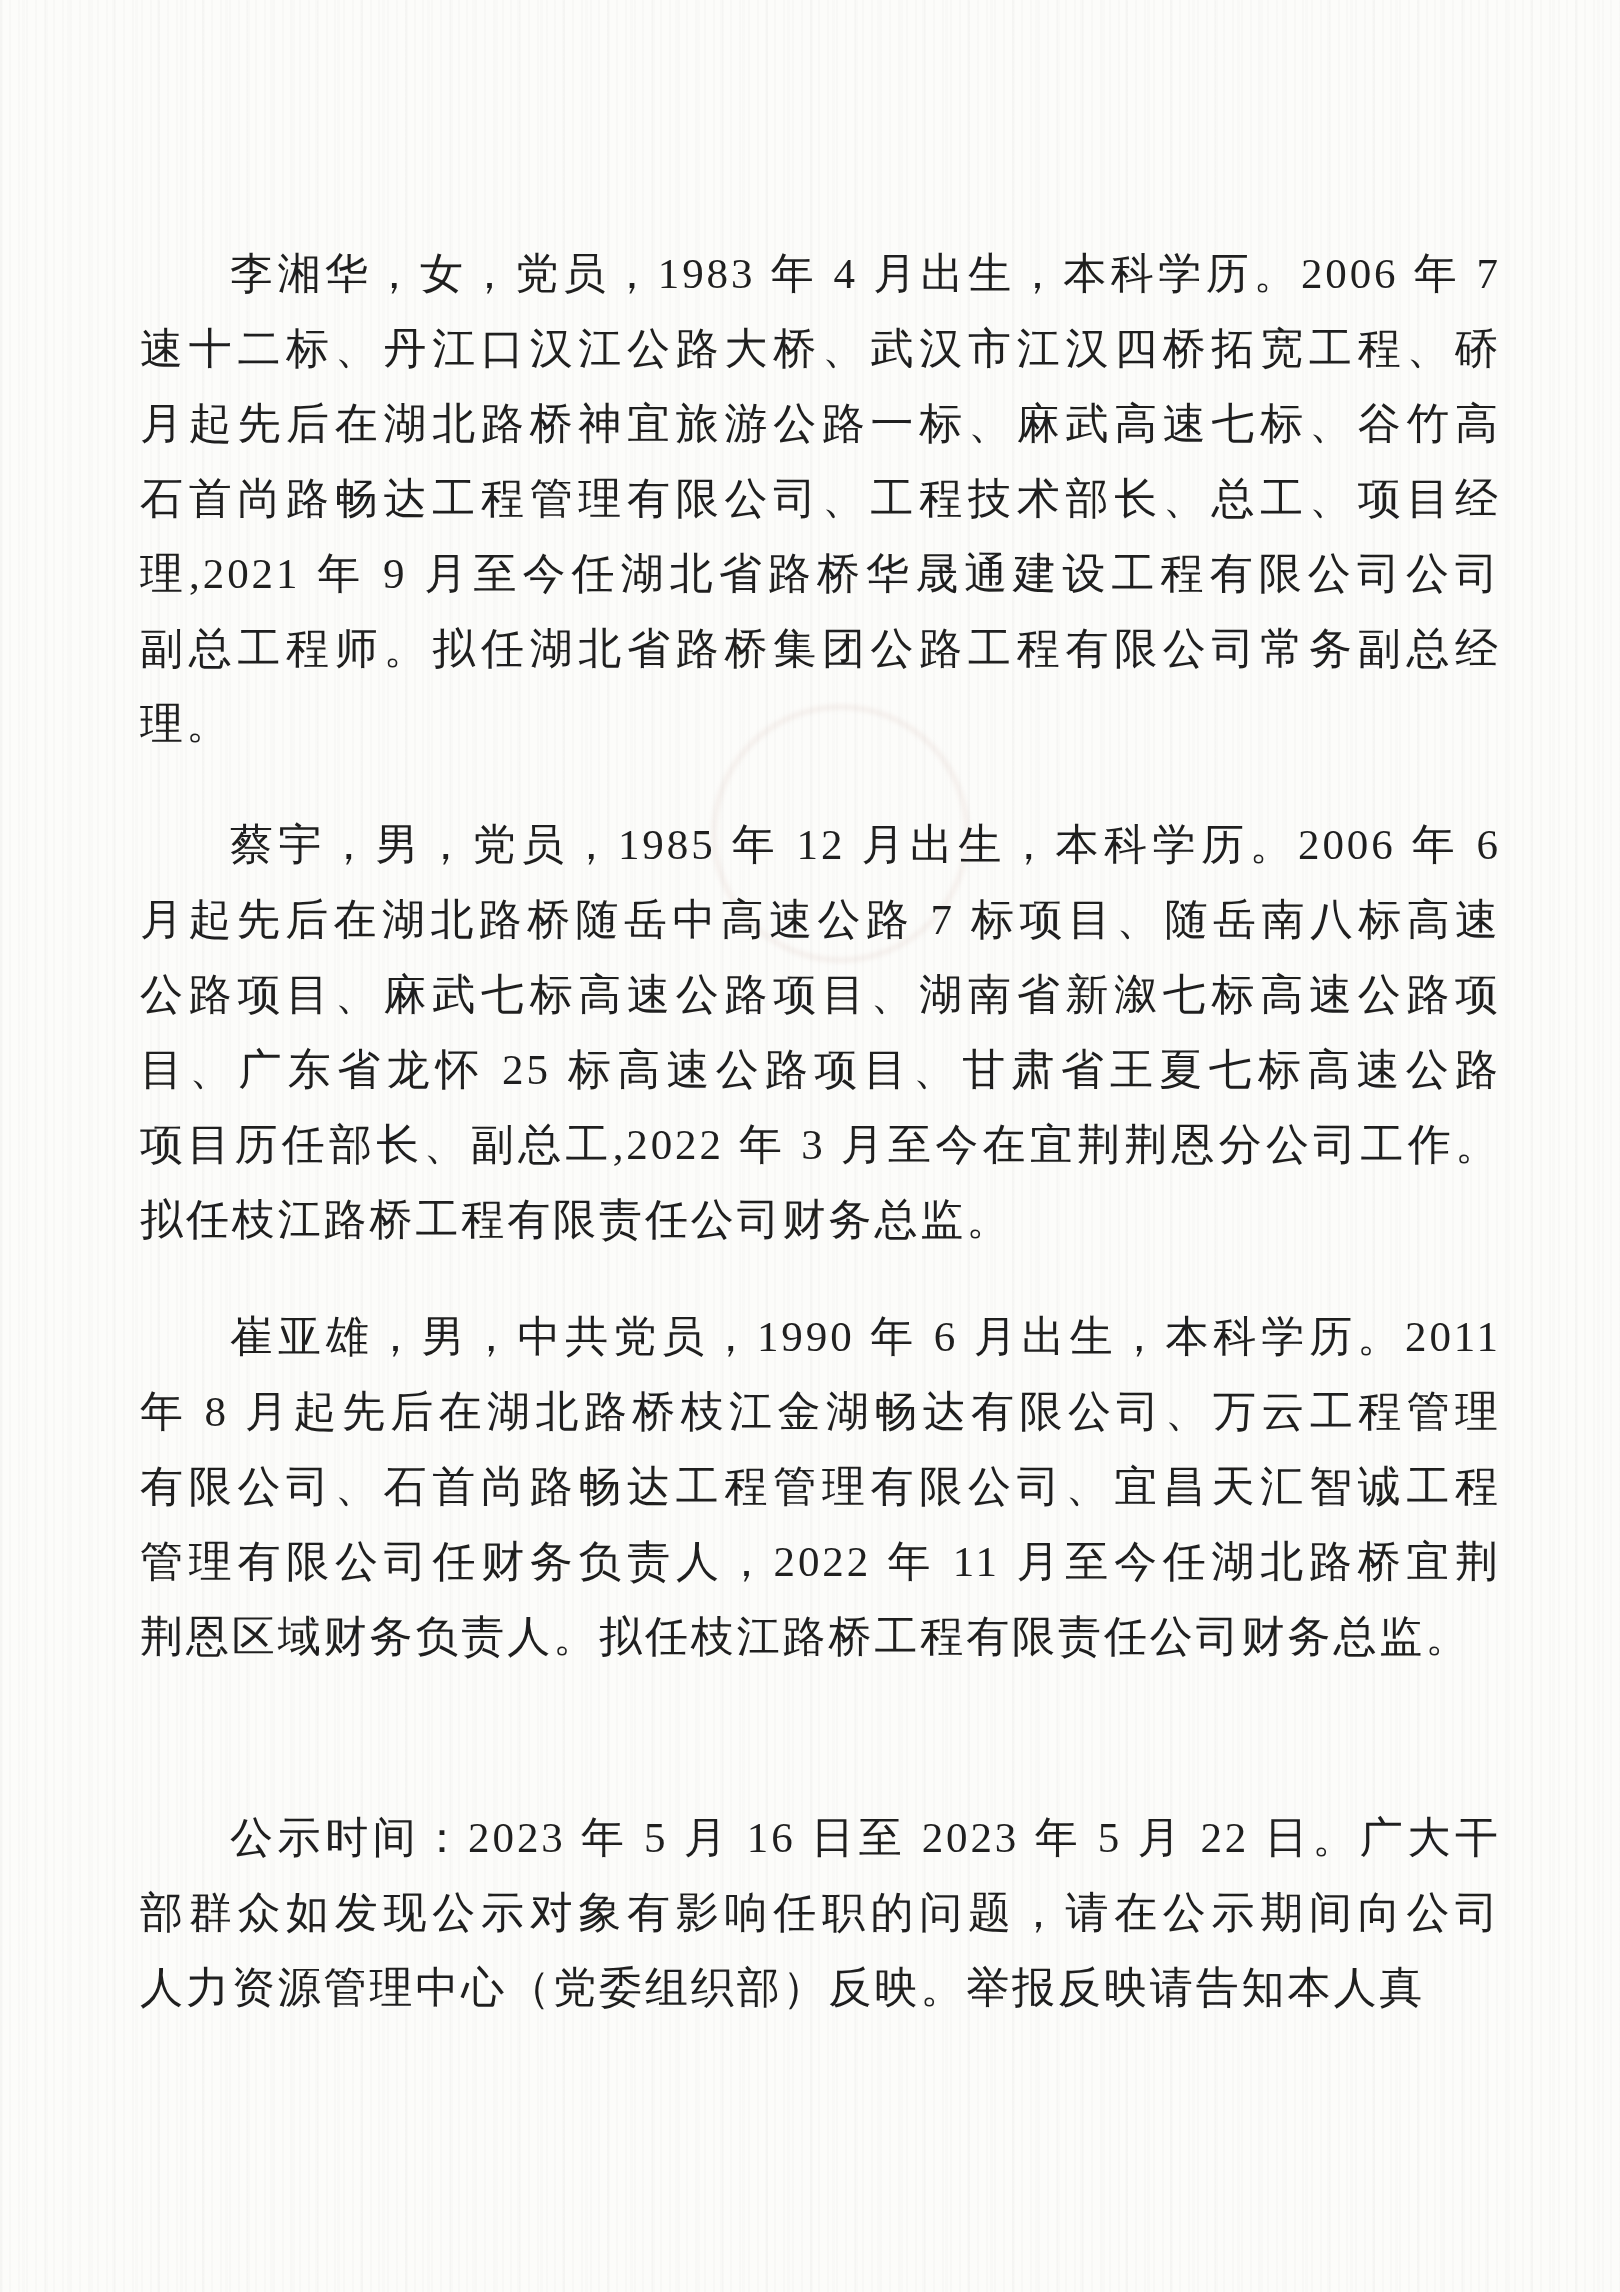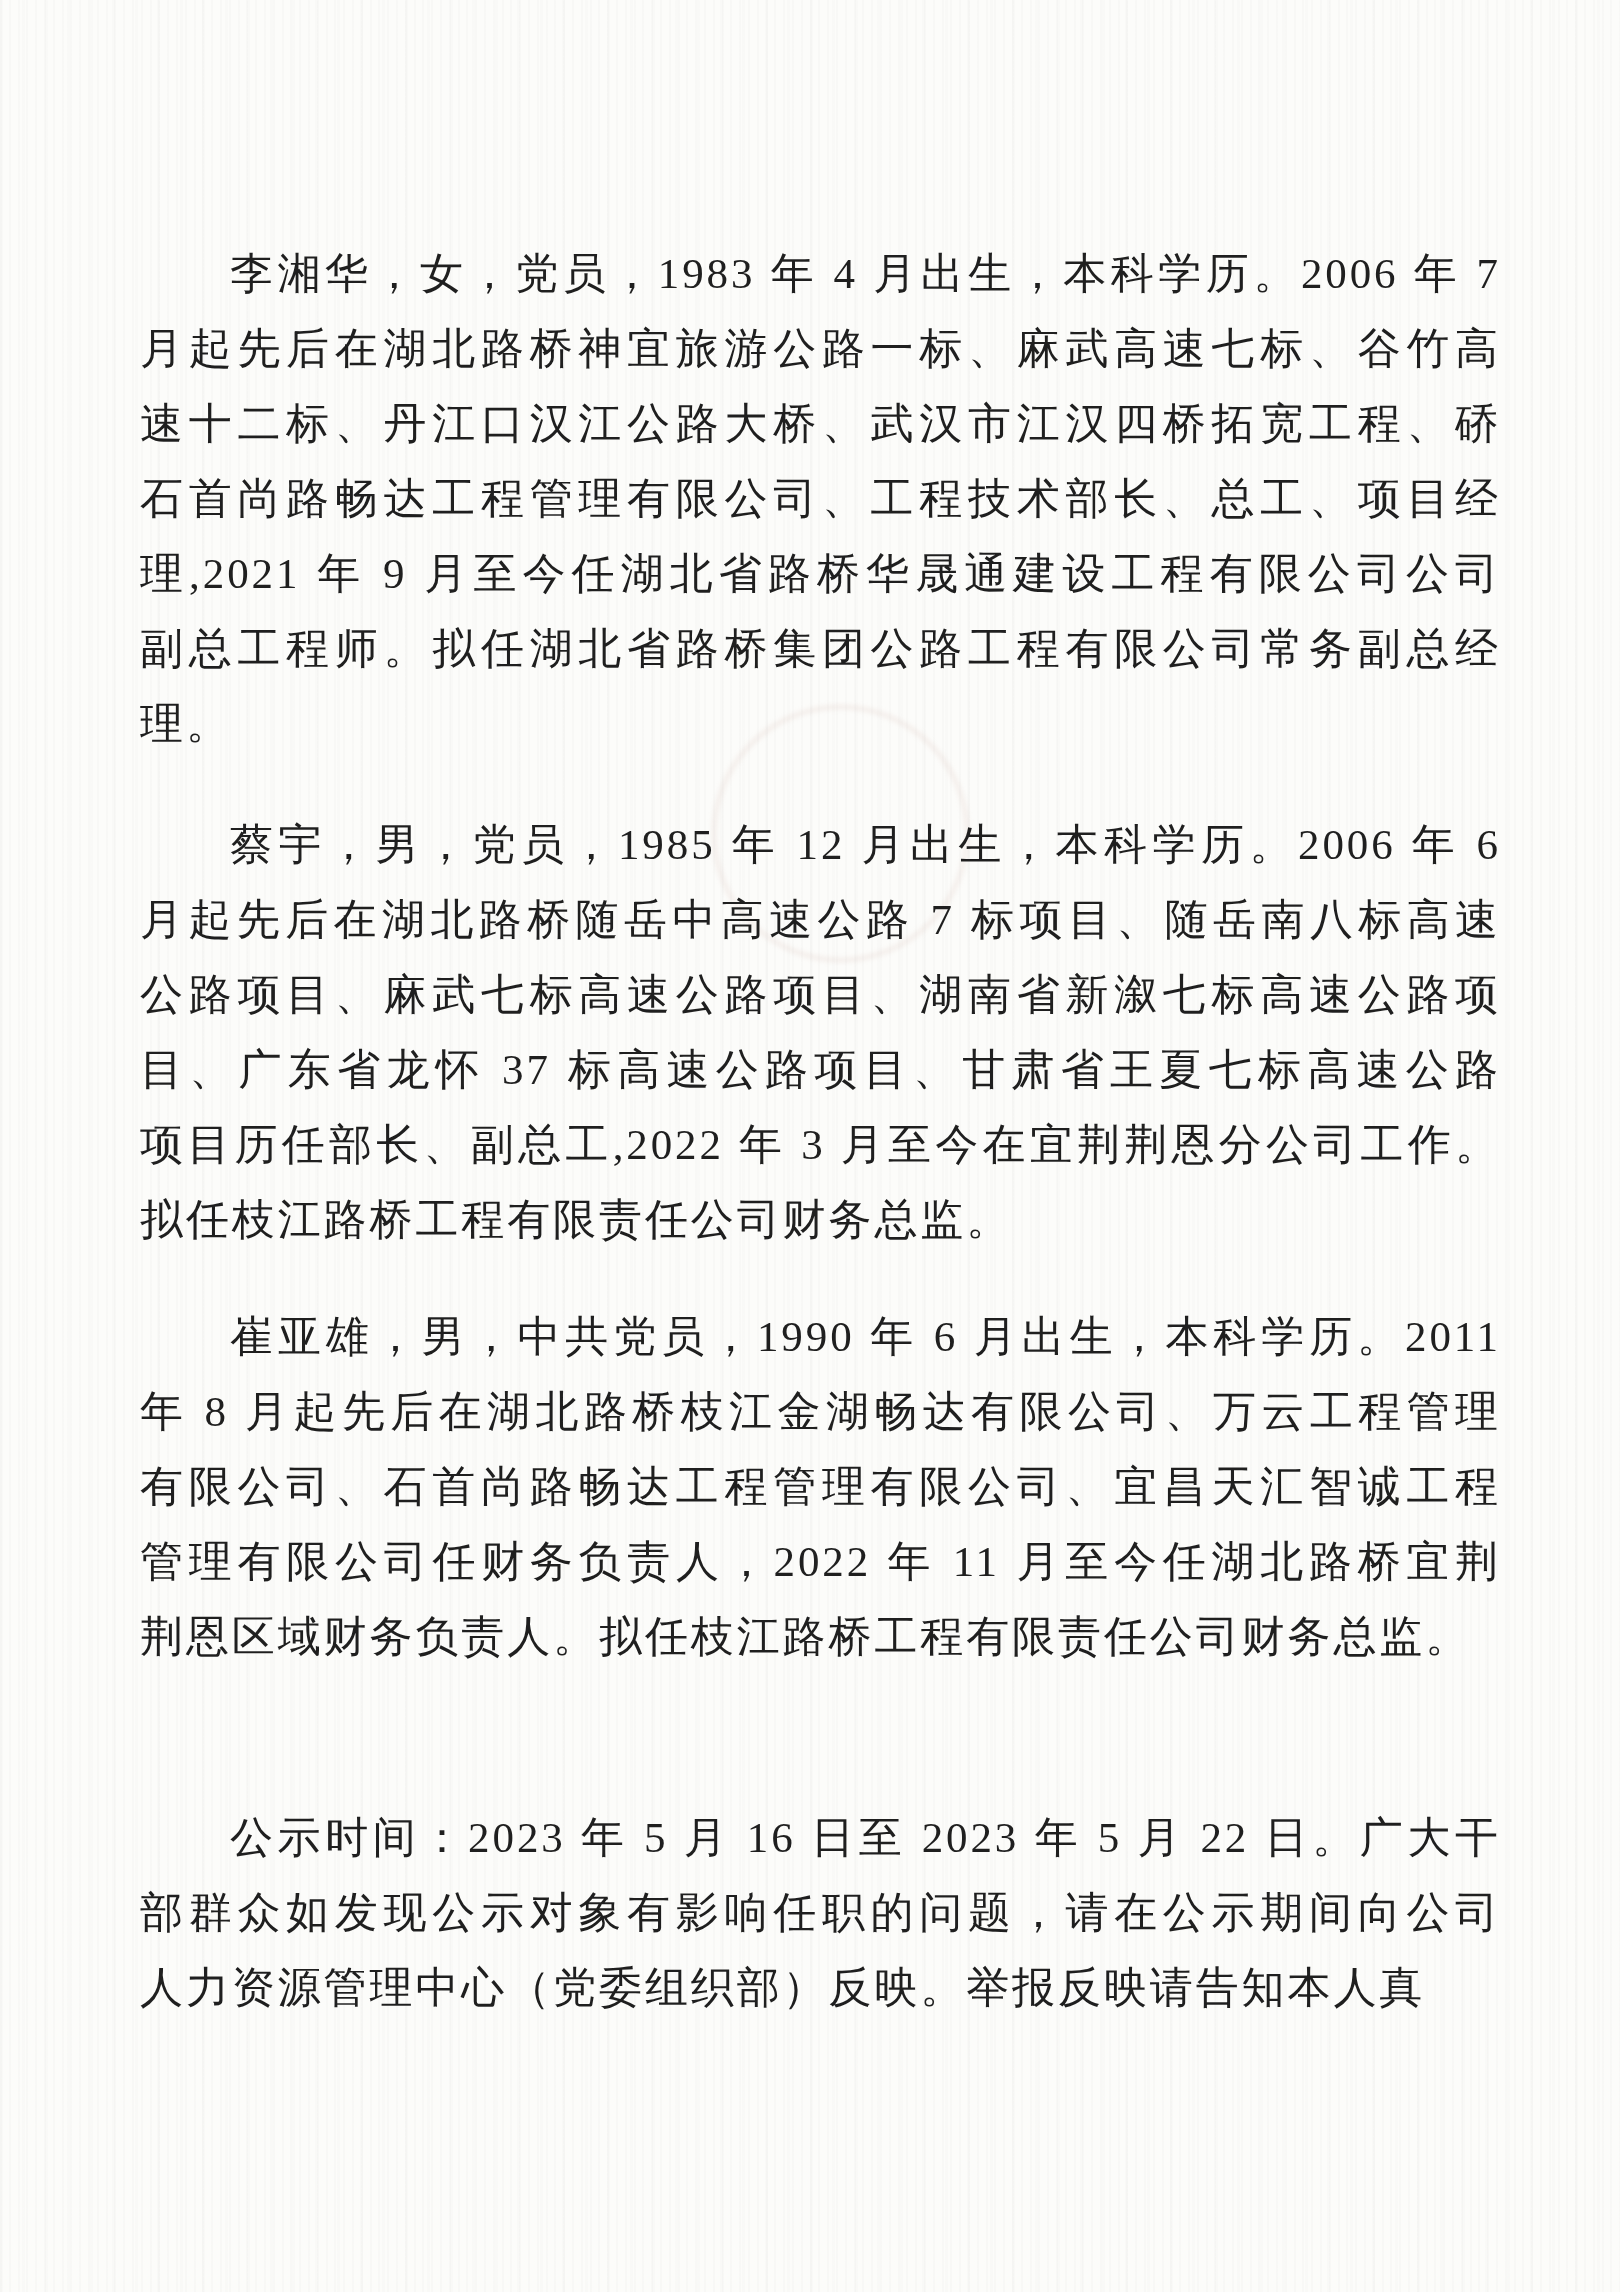--- a/index.html
+++ b/index.html
@@ -63,32 +63,32 @@
   }
 </style>
 </head>
 <body>
 
 <div class="page">
   <div class="seal-showthrough"></div>
   <div class="text-block">
       <div class="para para-1">
         <div class="line first">李湘华，女，党员，1983 年 4 月出生，本科学历。2006 年 7</div>
+        <div class="line">速十二标、丹江口汉江公路大桥、武汉市江汉四桥拓宽工程、硚</div>
         <div class="line">月起先后在湖北路桥神宜旅游公路一标、麻武高速七标、谷竹高</div>
-        <div class="line">速十二标、丹江口汉江公路大桥、武汉市江汉四桥拓宽工程、硚</div>
         <div class="line">石首尚路畅达工程管理有限公司、工程技术部长、总工、项目经</div>
         <div class="line">理,2021 年 9 月至今任湖北省路桥华晟通建设工程有限公司公司</div>
         <div class="line">副总工程师。拟任湖北省路桥集团公路工程有限公司常务副总经</div>
         <div class="line final">理。</div>
       </div>
       <div class="para para-2">
         <div class="line first">蔡宇，男，党员，1985 年 12 月出生，本科学历。2006 年 6</div>
         <div class="line">月起先后在湖北路桥随岳中高速公路 7 标项目、随岳南八标高速</div>
         <div class="line">公路项目、麻武七标高速公路项目、湖南省新溆七标高速公路项</div>
-        <div class="line">目、广东省龙怀 37 标高速公路项目、甘肃省王夏七标高速公路</div>
+        <div class="line">目、广东省龙怀 25 标高速公路项目、甘肃省王夏七标高速公路</div>
         <div class="line">项目历任部长、副总工,2022 年 3 月至今在宜荆荆恩分公司工作。</div>
         <div class="line final">拟任枝江路桥工程有限责任公司财务总监。</div>
       </div>
       <div class="para para-3">
         <div class="line first">崔亚雄，男，中共党员，1990 年 6 月出生，本科学历。2011</div>
         <div class="line">年 8 月起先后在湖北路桥枝江金湖畅达有限公司、万云工程管理</div>
         <div class="line">有限公司、石首尚路畅达工程管理有限公司、宜昌天汇智诚工程</div>
         <div class="line">管理有限公司任财务负责人，2022 年 11 月至今任湖北路桥宜荆</div>
         <div class="line final">荆恩区域财务负责人。拟任枝江路桥工程有限责任公司财务总监。</div>
       </div>

